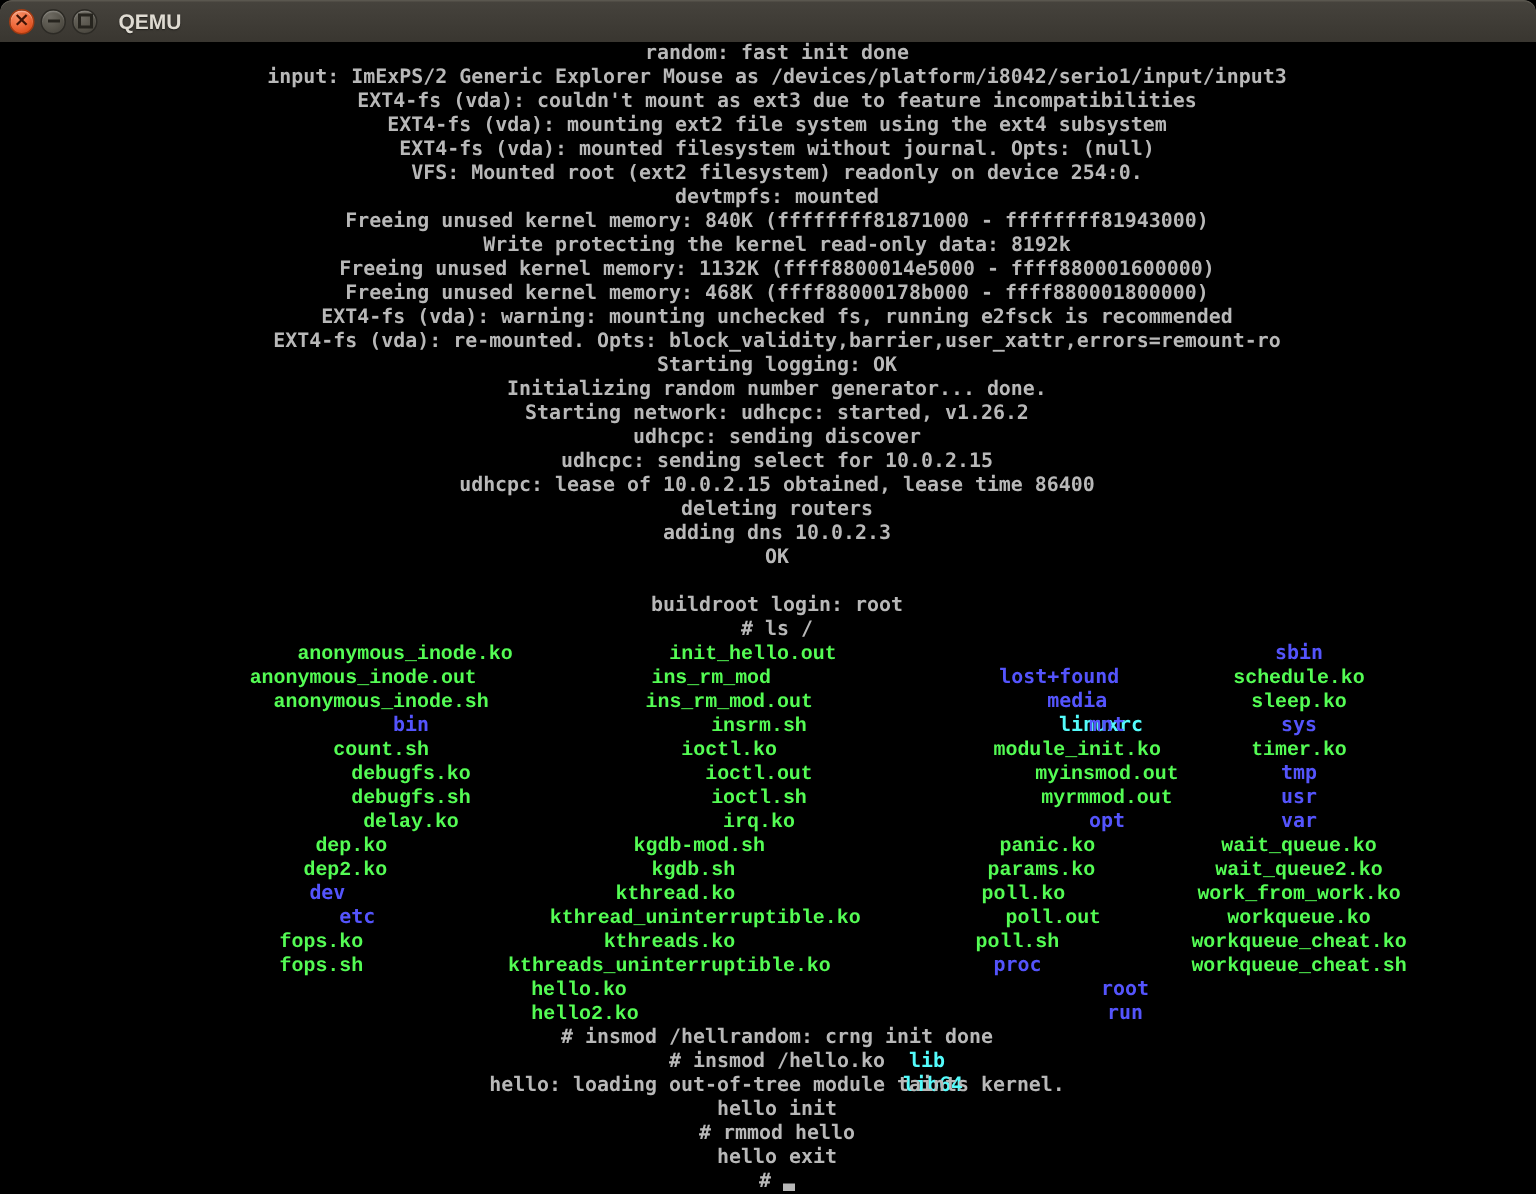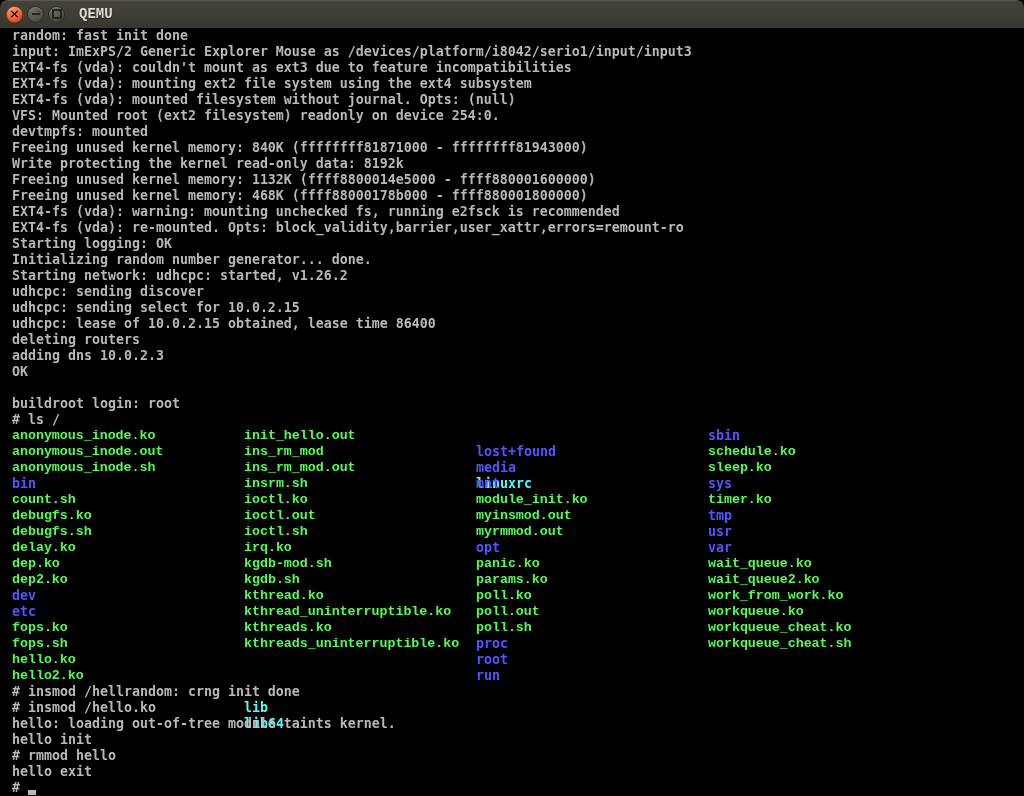--- a/index.html
+++ b/index.html
@@ -35,32 +35,32 @@
     box-shadow:inset 0 1px 1px rgba(255,255,255,.25);
   }
   .glyph-x{
     font-family:"DejaVu Sans",sans-serif;font-size:13px;font-weight:bold;
     color:#3f1306;line-height:1;margin-top:-1px;
   }
   .glyph-dash{display:block;width:8px;height:2px;background:#26241e;}
   .glyph-square{display:block;width:6px;height:6px;border:2px solid #26241e;background:transparent;}
   .title{
     margin-left:14px;
-    font-family:Liberation Mono, monospace;
+    font-family:Liberation Sans, sans-serif;
     font-size:14px;font-weight:bold;color:#dfdbd2;
     text-shadow:0 1px 1px rgba(0,0,0,.5);
   }
   
   .terminal{
     position:absolute;top:28px;left:0;right:0;bottom:0;
     background:var(--bg,#000);
     color:var(--fg,#b8b8b8);
     font-family:"DejaVu Sans Mono",monospace;
     font-size:13.29px;font-weight:bold;line-height:16px;
-    padding-left:12px;overflow:hidden;white-space:pre;
+    padding-left:12px;overflow:hidden;white-space:pre;text-align:center;
   }
   .line{height:16px;white-space:pre;}
   .cell{display:inline-block;width:232px;white-space:pre;overflow:visible;vertical-align:top;}
   .cell.last{width:auto;}
   .c-file{color:var(--file,#54fc54);font-family:Liberation Mono, monospace;}
   .c-dir{color:var(--dir,#5454fc);}
   .c-link{color:var(--link,#54fcfc);margin-top:48px;}
   .cursor{
     display:inline-block;width:8px;height:5px;background:var(--fg,#b8b8b8);
     vertical-align:-3px;

